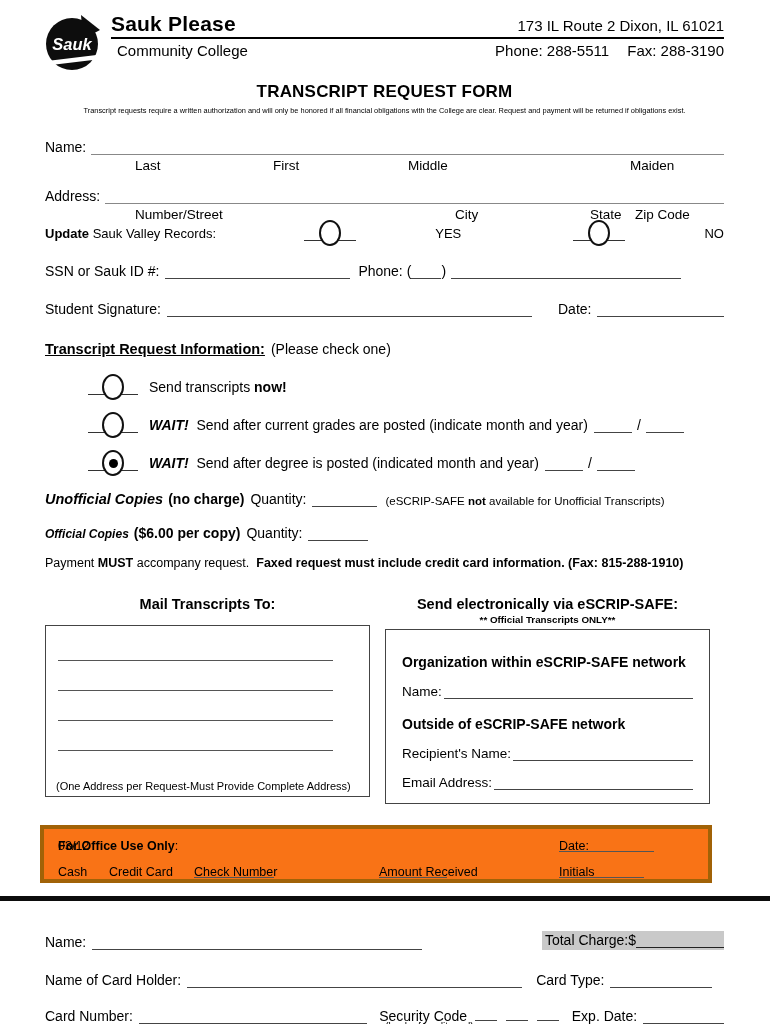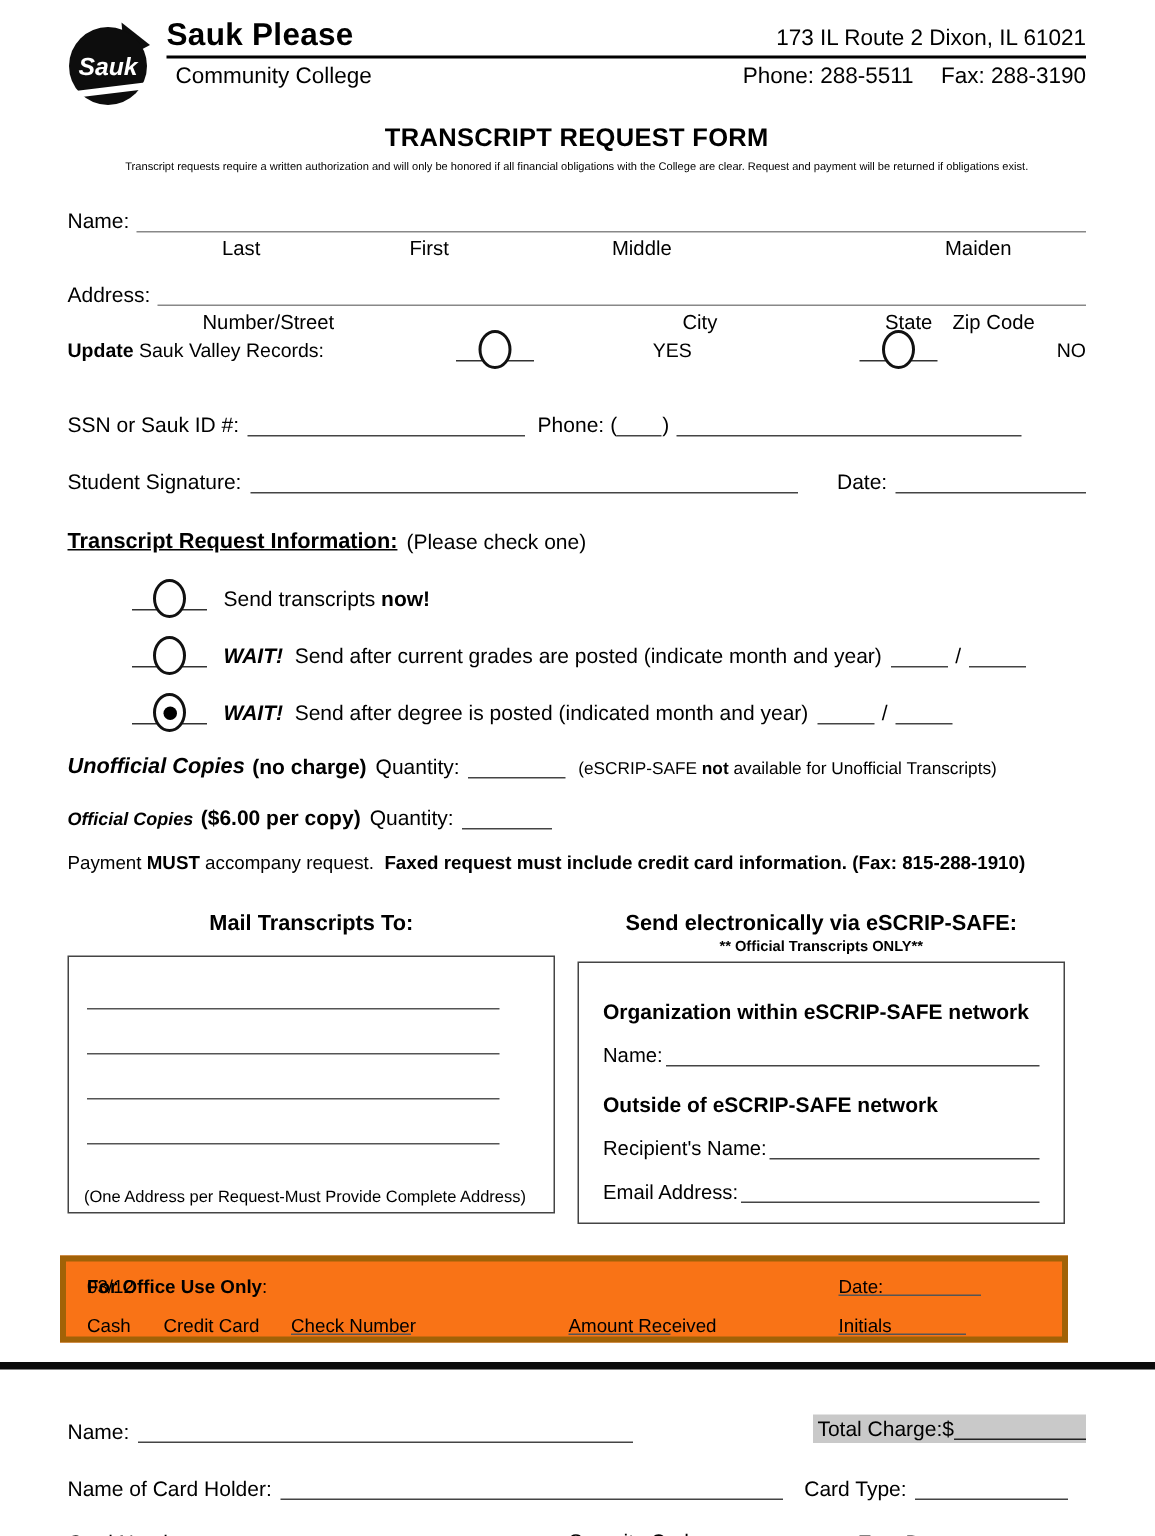--- a/index.html
+++ b/index.html
@@ -102,21 +102,21 @@
   </header>
 
   <div class="title">TRANSCRIPT REQUEST FORM</div>
   <div class="subtitle">Transcript requests require a written authorization and will only be honored if all financial obligations with the College are clear. Request and payment will be returned if obligations exist.</div>
 
   <div class="frow" style="margin-top:24px;">
     <span class="lbl">Name:</span>
     <span class="fill lite"></span>
   </div>
   <div class="subrow">
-    <span style="left:103px">Last</span>
+    <span style="left:90px">Last</span>
     <span style="left:228px">First</span>
     <span style="left:363px">Middle</span>
     <span style="left:585px">Maiden</span>
   </div>
 
   <div class="frow" style="margin-top:15px;">
     <span class="lbl">Address:</span>
     <span class="fill lite"></span>
   </div>
   <div class="subrow">
@@ -127,21 +127,21 @@
   </div>
 
   <div class="frow" style="margin-top:-2px; font-size:13px;justify-content:space-between;">
     <span class="lbl"><b>Update</b><span> Sauk Valley Records:</span></span>
     <span class="radio-wrap" style="margin-left:8px;"><span class="oval"></span></span>
     <span>YES</span>
     <span class="radio-wrap" style="margin-left:32px;"><span class="oval"></span></span>
     <span>NO</span>
   </div>
 
-  <div class="frow" style="margin-top:34px;text-align:center;">
+  <div class="frow" style="margin-top:22px;text-align:center;">
     <span class="lbl">SSN or Sauk ID #:</span>
     <span class="bl" style="width:185px; margin-left:6px;"></span>
     <span class="lbl" style="margin-left:8px;">Phone:</span>
     <span style="margin-left:4px;">(</span>
     <span class="bl" style="width:30px;"></span>
     <span>)</span>
     <span class="bl" style="width:230px; margin-left:5px;"></span>
   </div>
 
   <div class="frow" style="margin-top:22px;">

